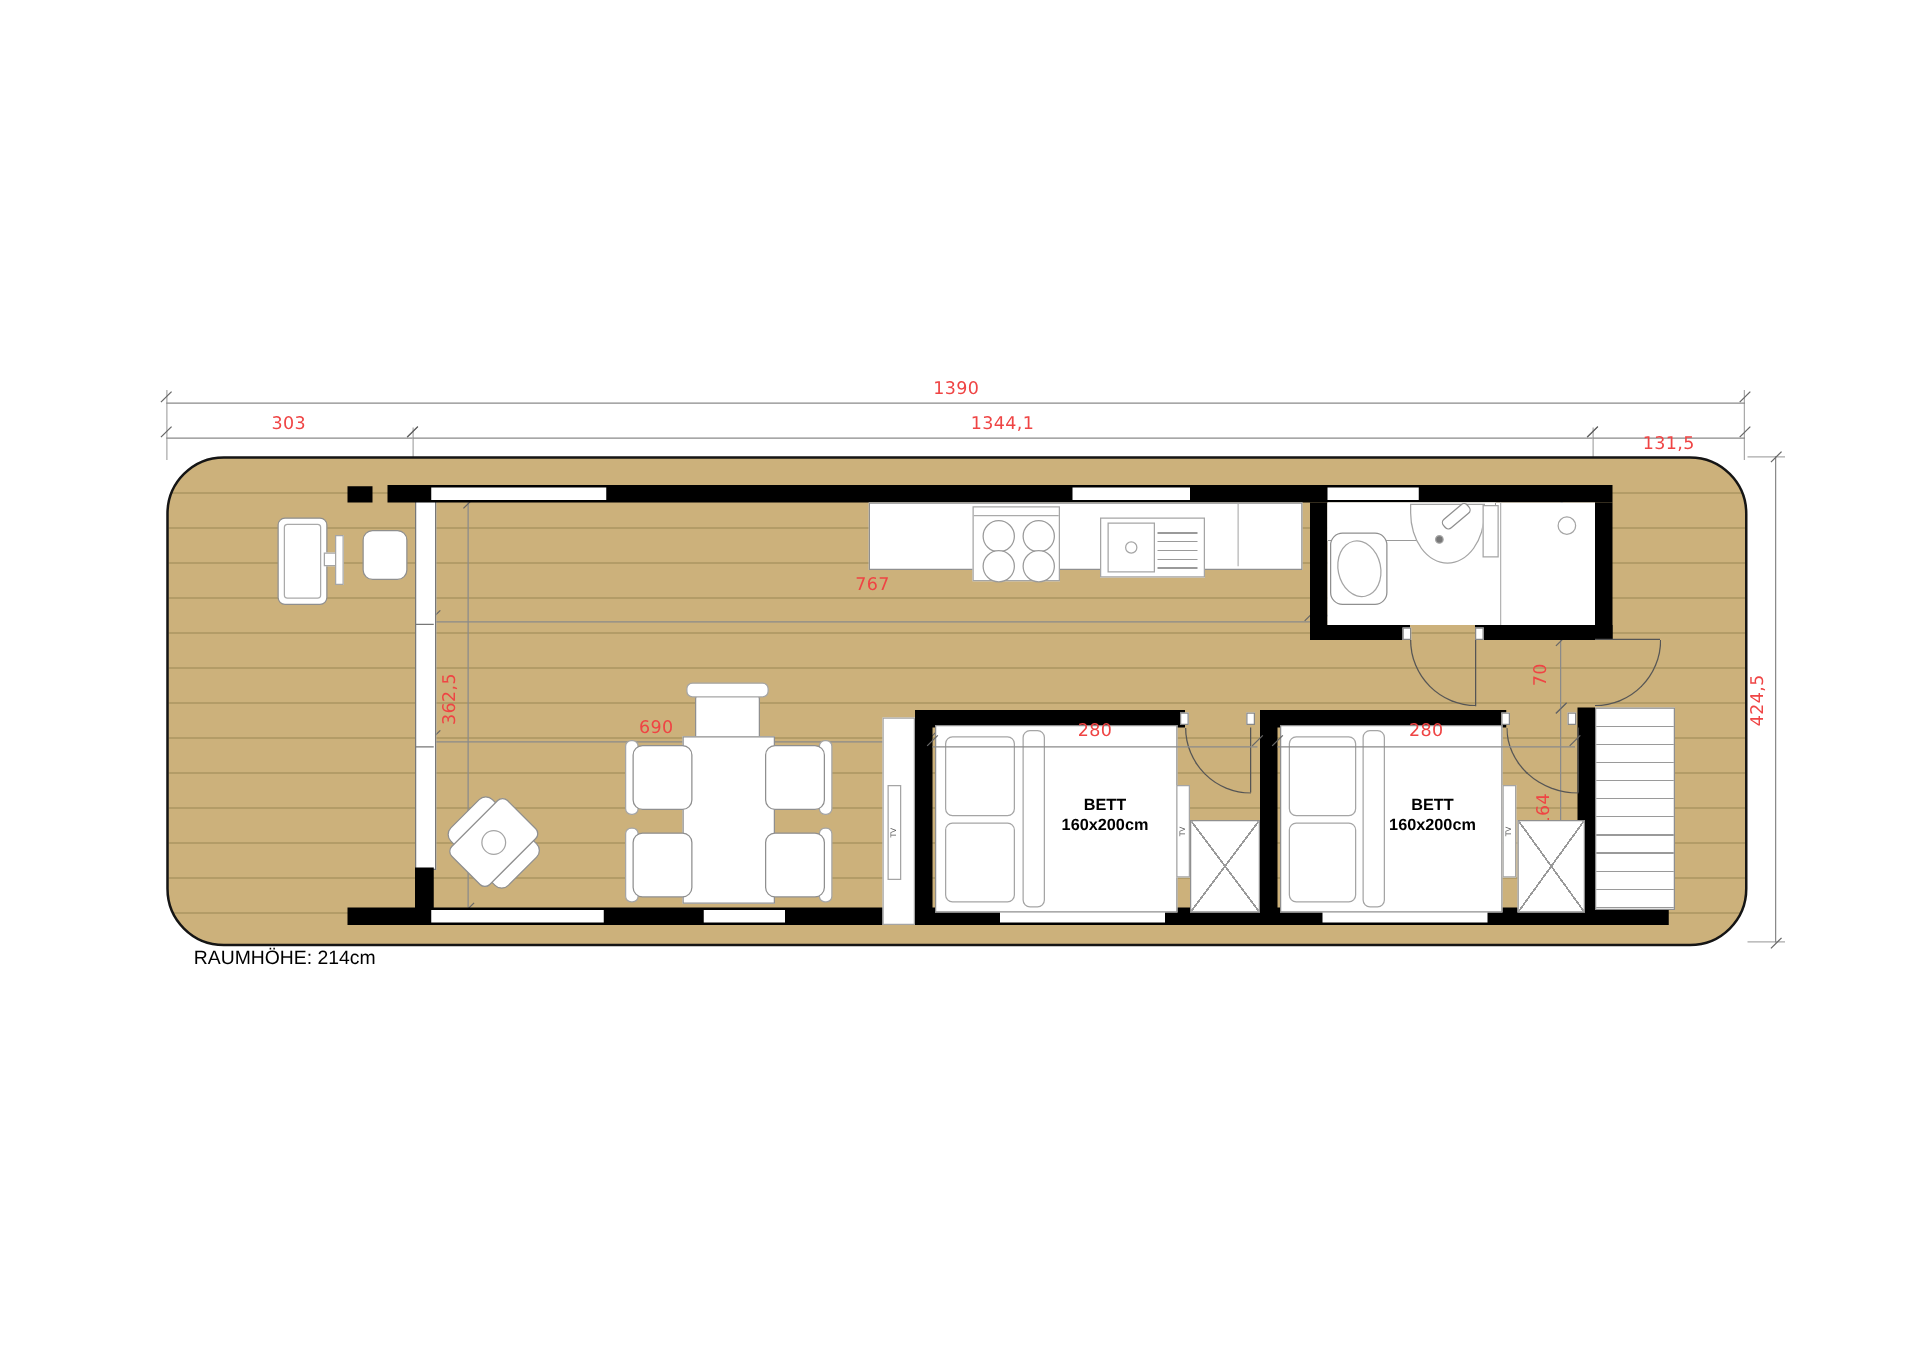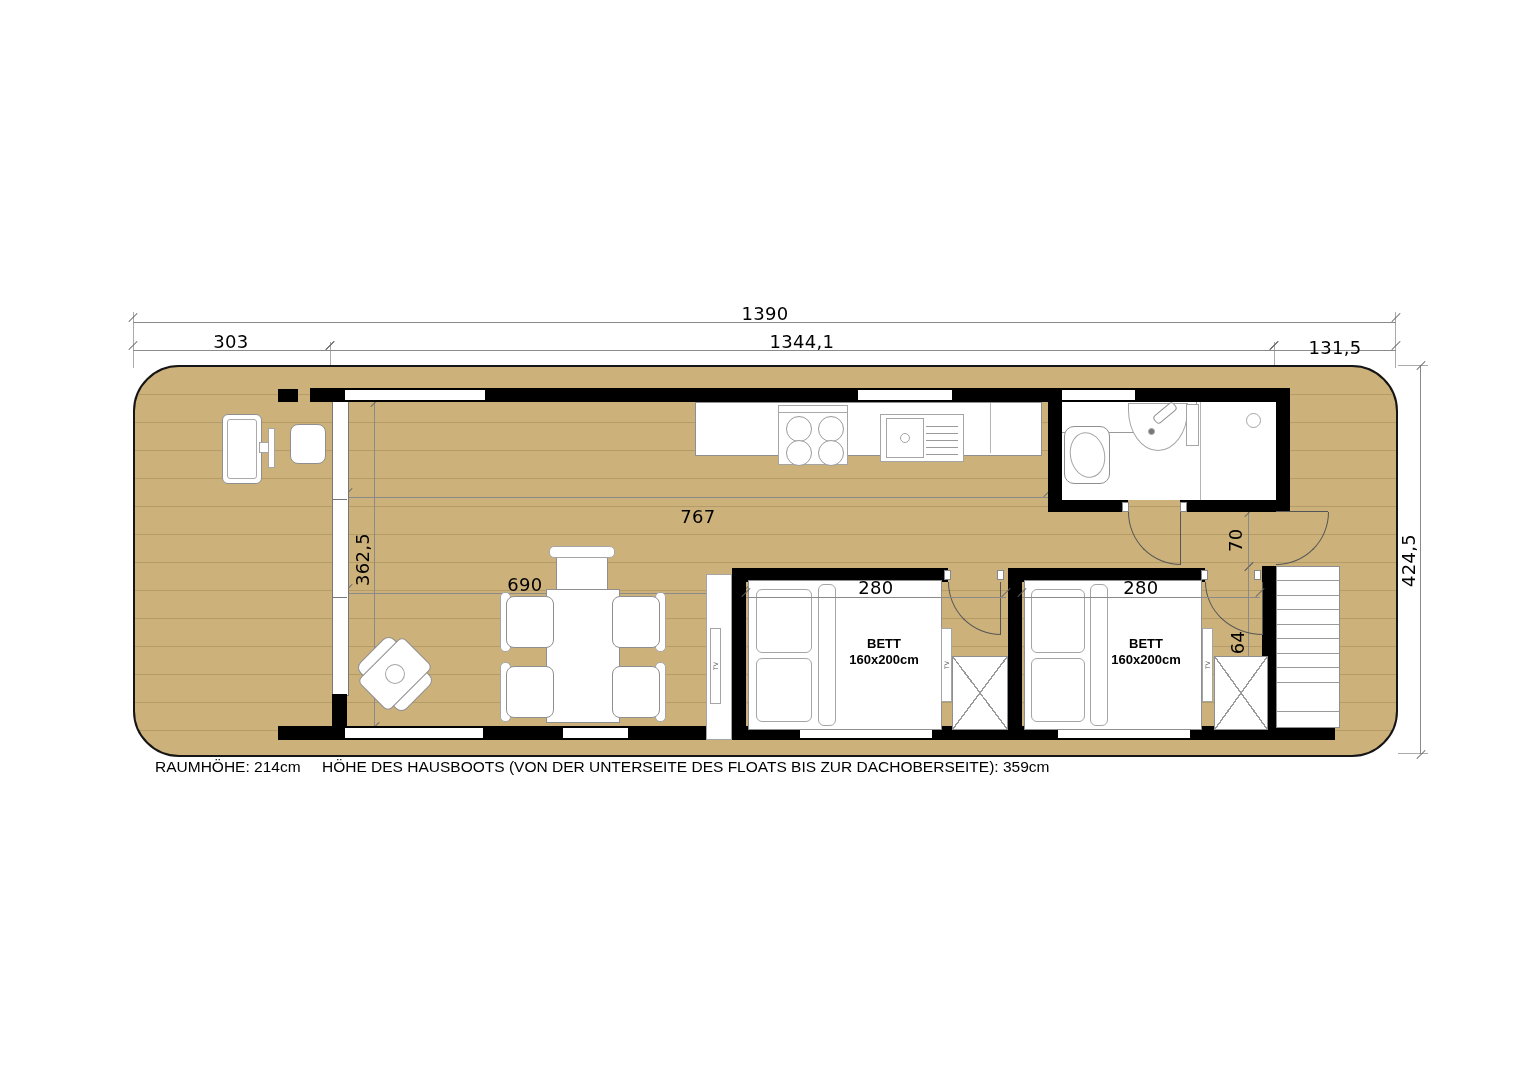--- a/index.html
+++ b/index.html
@@ -33,21 +33,21 @@
   .arc.br{border-right:1px solid #555;border-bottom:1px solid #555;border-bottom-right-radius:100% 100%;}
   .leaf{position:absolute;background:#555;}
   
   .dh{position:absolute;height:0;border-top:1px solid #8a8a8a;}
   .dh::before,.dh::after{content:"";position:absolute;top:-6px;width:12px;height:1px;background:#666;transform:rotate(-45deg);}
   .dh::before{left:-6px}.dh::after{right:-6px}
   .dv{position:absolute;width:0;border-left:1px solid #8a8a8a;}
   .dv::before,.dv::after{content:"";position:absolute;left:-6.5px;width:12px;height:1px;background:#666;transform:rotate(-45deg);}
   .dv::before{top:-0.5px}.dv::after{bottom:-0.5px}
   .ext{position:absolute;background:#aaa;}
-  .dlabel{position:absolute;color:#000000;font-size:18px;letter-spacing:.3px;text-align:center;white-space:nowrap;}
+  .dlabel{position:absolute;color:#ef4444;font-size:14px;letter-spacing:.3px;text-align:center;white-space:nowrap;}
   .dlabel.vert{writing-mode:vertical-rl;transform:rotate(180deg);text-align:center;}
   
   .bedlabel{position:absolute;color:#000;font-family:"Liberation Sans",sans-serif;
             font-size:13px;font-weight:700;text-align:center;line-height:1.25;}
   .tvtag{position:absolute;color:#555;font-size:6px;writing-mode:vertical-rl;transform:rotate(180deg);
          display:flex;align-items:center;justify-content:center;}
   .footer-text{position:absolute;color:#000;font-family:"Liberation Sans",sans-serif;font-size:15.5px;white-space:nowrap;}
   .cline{position:absolute;background:#b5b5b5;}
 </style>
 </head>
@@ -63,31 +63,31 @@
   <div class="dh" style="left:133px;top:322px;width:1263px;"></div>
   <div class="dlabel" style="left:715px;top:303px;width:100px;">1390</div>
 
   <div class="dh" style="left:133px;top:350px;width:197px;"></div>
   <div class="dlabel" style="left:181px;top:331px;width:100px;">303</div>
 
   <div class="dh" style="left:330px;top:350px;width:944px;"></div>
   <div class="dlabel" style="left:752px;top:331px;width:100px;">1344,1</div>
 
   <div class="dh" style="left:1274px;top:350px;width:122px;"></div>
-  <div class="dlabel" style="left:1285px;top:337px;width:100px;">131,5</div>
+  <div class="dlabel" style="left:1285px;top:347px;width:100px;">131,5</div>
 
   <div class="ext" style="left:1398px;top:365px;width:30px;height:1px;"></div>
   <div class="ext" style="left:1398px;top:753px;width:30px;height:1px;"></div>
   <div class="dv" style="left:1420px;top:365px;height:389px;"></div>
   <div class="dlabel vert" style="left:1398px;top:515px;height:90px;">424,5</div>
 
   <div class="hull"></div>
 
   <div class="dh" style="left:348px;top:497px;width:700px;"></div>
-  <div class="dlabel" style="left:658px;top:506px;width:80px;">767</div>
+  <div class="dlabel" style="left:658px;top:460px;width:80px;">767</div>
 
   <div class="dh" style="left:1062px;top:497px;width:214px;"></div>
   <div class="dlabel" style="left:1122px;top:478px;width:80px;">230</div>
 
   <div class="dv" style="left:374px;top:402px;height:324px;"></div>
   <div class="dlabel vert" style="left:352px;top:513px;height:92px;">362,5</div>
 
   <div class="dh" style="left:348px;top:593px;width:398px;"></div>
   <div class="dlabel" style="left:490px;top:574px;width:70px;">690</div>
 
@@ -228,15 +228,14 @@
   </div>
 
   <div class="furn r6" style="left:222px;top:414px;width:38px;height:68px;">
     <div style="position:absolute;left:4px;top:4px;right:4px;bottom:4px;border:1px solid #aaa;border-radius:3px;"></div>
   </div>
   <div class="furn thin" style="left:259px;top:442px;width:11px;height:9px;"></div>
   <div class="furn thin" style="left:268px;top:428px;width:5px;height:38px;"></div>
   <div class="furn r8" style="left:290px;top:424px;width:34px;height:38px;"></div>
 
   <div class="footer-text" style="left:155px;top:758px;">RAUMHÖHE: 214cm</div>
-  <div class="footer-text" style="left:322px;top:758px;">HÖHE DES HAUSBOOTS (VON DER UNTERSEITE DES FLOATS BIS ZUR DACHOBERSEITE): 359cm</div>
 
 </div>
 
 </body></html>

